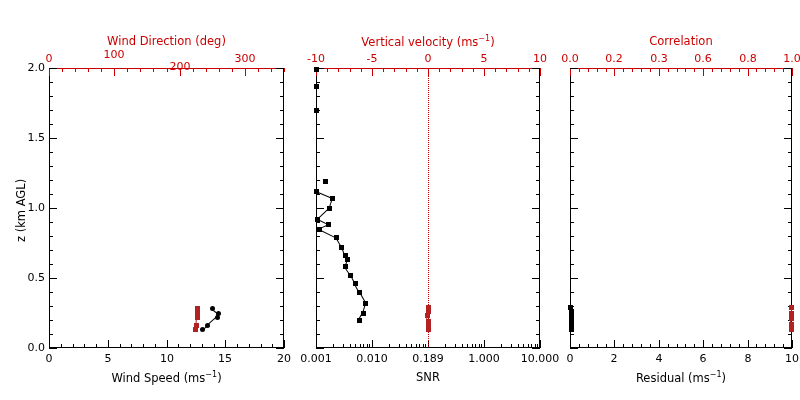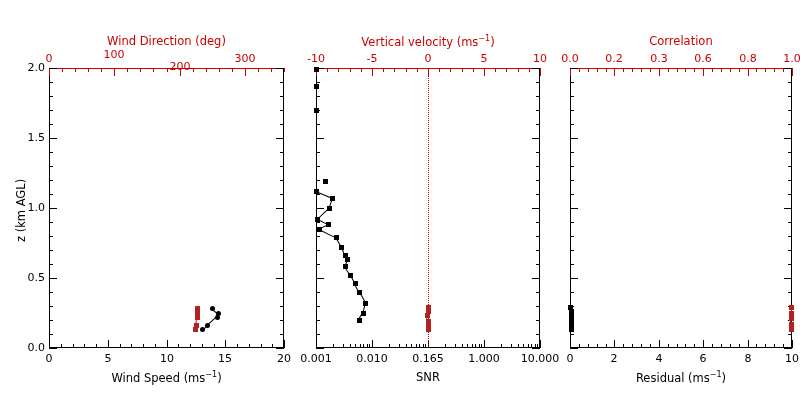--- a/index.html
+++ b/index.html
@@ -179,21 +179,21 @@
       <div class="pt" style="left: 197.833px; top: 313px; background: rgb(178, 34, 34);"></div>
       <div class="pt" style="left: 197.181px; top: 317.2px; background: rgb(178, 34, 34);"></div>
       <div class="pt" style="left: 196.528px; top: 325.6px; background: rgb(178, 34, 34);"></div>
       <div class="pt" style="left: 195.875px; top: 329.8px; background: rgb(178, 34, 34);"></div>
       <div class="panel frame-black" style="left: 316px; top: 68px; width: 224px; height: 280px; border-top-color: rgb(204, 0, 0);"></div>
       <div class="tk" style="left: 316px; top: 340px; height: 8px;"></div>
       <div class="lbl ctr" style="left: 290px; top: 352px; width: 52px;">0.001</div>
       <div class="tk" style="left: 372px; top: 340px; height: 8px;"></div>
       <div class="lbl ctr" style="left: 346px; top: 352px; width: 52px;">0.010</div>
       <div class="tk" style="left: 428px; top: 340px; height: 8px;"></div>
-      <div class="lbl ctr" style="left: 402px; top: 352px; width: 52px;">0.165</div>
+      <div class="lbl ctr" style="left: 402px; top: 352px; width: 52px;">0.189</div>
       <div class="tk" style="left: 484px; top: 340px; height: 8px;"></div>
       <div class="lbl ctr" style="left: 458px; top: 352px; width: 52px;">1.000</div>
       <div class="tk" style="left: 540px; top: 340px; height: 8px;"></div>
       <div class="lbl ctr" style="left: 514px; top: 352px; width: 52px;">10.000</div>
       <div class="tk" style="left: 333px; top: 344px; height: 4px;"></div>
       <div class="tk" style="left: 343px; top: 344px; height: 4px;"></div>
       <div class="tk" style="left: 350px; top: 344px; height: 4px;"></div>
       <div class="tk" style="left: 355px; top: 344px; height: 4px;"></div>
       <div class="tk" style="left: 360px; top: 344px; height: 4px;"></div>
       <div class="tk" style="left: 363px; top: 344px; height: 4px;"></div>

